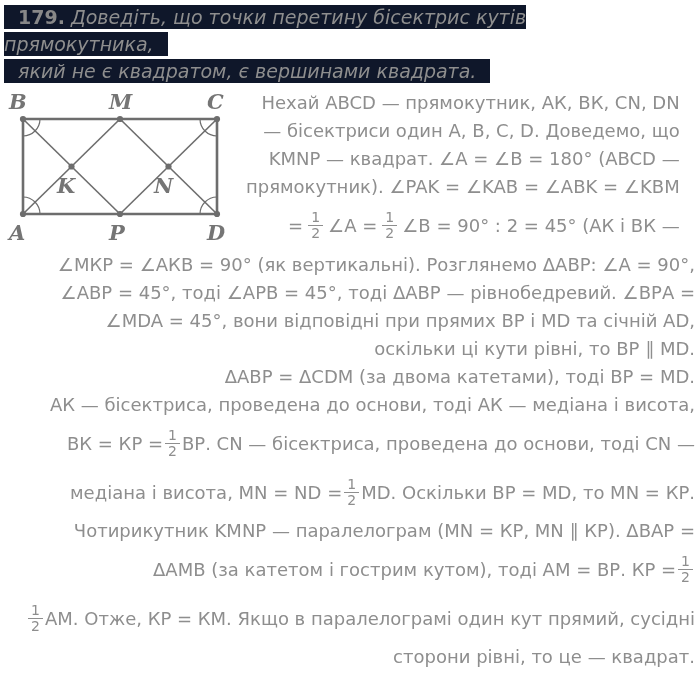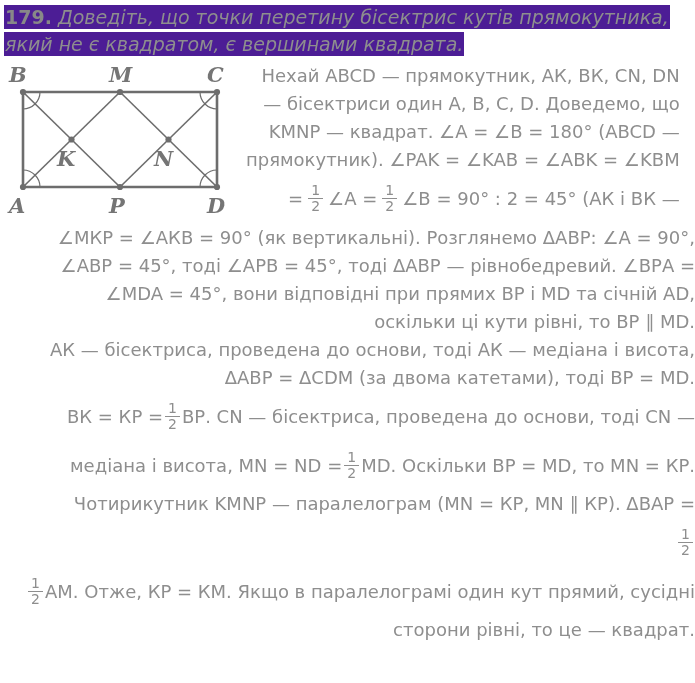--- a/index.html
+++ b/index.html
@@ -4,21 +4,21 @@
 <style>
   html,body{margin:0;padding:0;background:#ffffff;}
   body{
     width:695px;height:683px;overflow:hidden;
     font-family:"DejaVu Sans","Liberation Sans",sans-serif;
     color:#8e8e8e;
   }
   .page{padding:4px 0 0 4px;width:691px;}
   
   .title{font-size:19px;line-height:27px;}
-  .title .hl{background:#4c1d95;padding:1px 1px;text-align:right;}
+  .title .hl{background:#0f172a;padding:1px 14px;text-align:right;}
   .title .num{font-weight:bold;font-style:normal;color:#888;margin-right:6px;}
   .title .stmt{font-style:italic;}
   
   .row{display:flex;margin-top:4px;}
   .diagram{width:238px;flex:0 0 238px;}
   .col-text{margin-left:4px;}
   
   .line{font-size:18px;line-height:28px;height:28px;white-space:nowrap;display:flex;align-items:center;justify-content:flex-end;}
   .line.tall{height:49px;}
   .seg{white-space:pre;}
@@ -125,24 +125,24 @@
     <div class="line">
         <span class="seg">∠АВР = 45°, тоді ∠АРВ = 45°, тоді ΔАВР — рівнобедревий. ∠ВРА =</span>
       </div>
     <div class="line">
         <span class="seg">∠MDA = 45°, вони відповідні при прямих ВР і MD та січній AD,</span>
       </div>
     <div class="line">
         <span class="seg">оскільки ці кути рівні, то ВР ∥ MD.</span>
       </div>
     <div class="line">
-        <span class="seg">АК — бісектриса, проведена до основи, тоді АК — медіана і висота,</span>
+        <span class="seg">ΔАВР = ΔCDM (за двома катетами), тоді ВР = MD.</span>
       </div>
     <div class="line">
-        <span class="seg">ΔАВР = ΔCDM (за двома катетами), тоді ВР = MD.</span>
+        <span class="seg">АК — бісектриса, проведена до основи, тоді АК — медіана і висота,</span>
       </div>
 
     <div class="line tall">
       <span class="seg">ВК = КР =</span>
       <span class="frac">
           <span class="num">1</span>
           <span class="den">2</span>
         </span>
       <span class="seg">ВР. CN — бісектриса, проведена до основи, тоді CN —</span>
     </div>
@@ -154,20 +154,21 @@
           <span class="den">2</span>
         </span>
       <span class="seg">MD. Оскільки ВР = MD, то MN = КР.</span>
     </div>
 
     <div class="line">
         <span class="seg">Чотирикутник KMNP — паралелограм (MN = КР, MN ∥ КР). ΔВАР =</span>
       </div>
 
     <div class="line tall">
+      <span class="seg">ΔАМВ (за катетом і гострим кутом), тоді АМ = ВР. КР =</span>
       <span class="frac">
           <span class="num">1</span>
           <span class="den">2</span>
         </span>
     </div>
 
     <div class="line tall">
       <span class="frac" style="margin-left:0">
           <span class="num">1</span>
           <span class="den">2</span>

